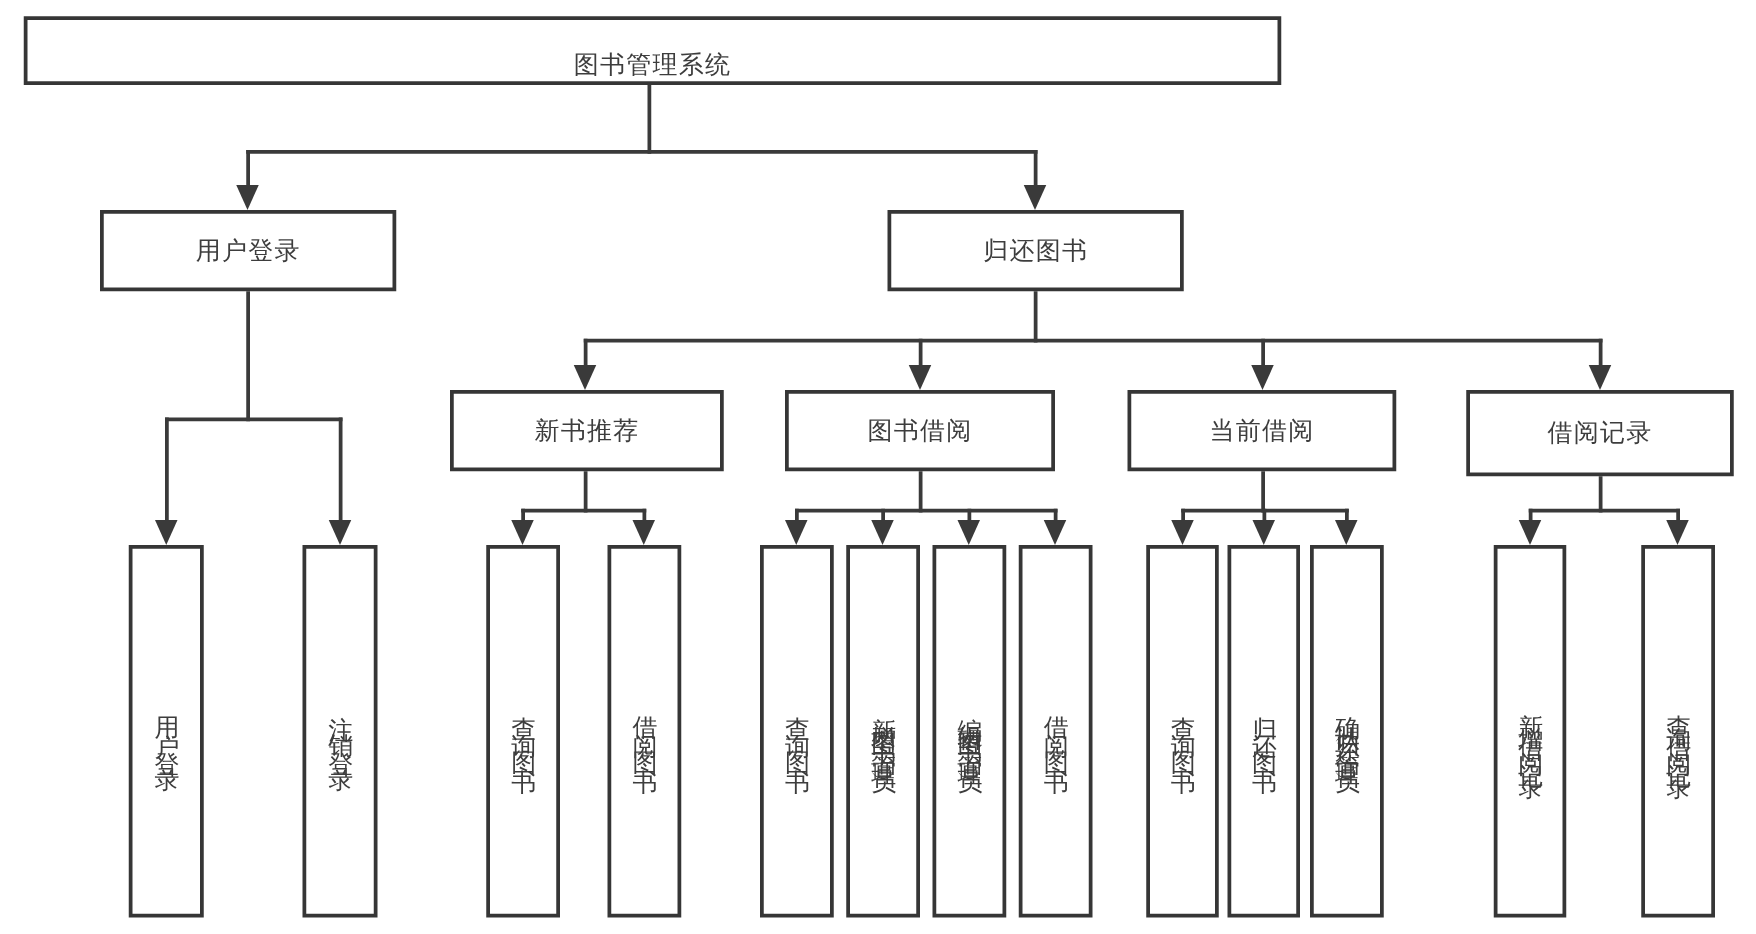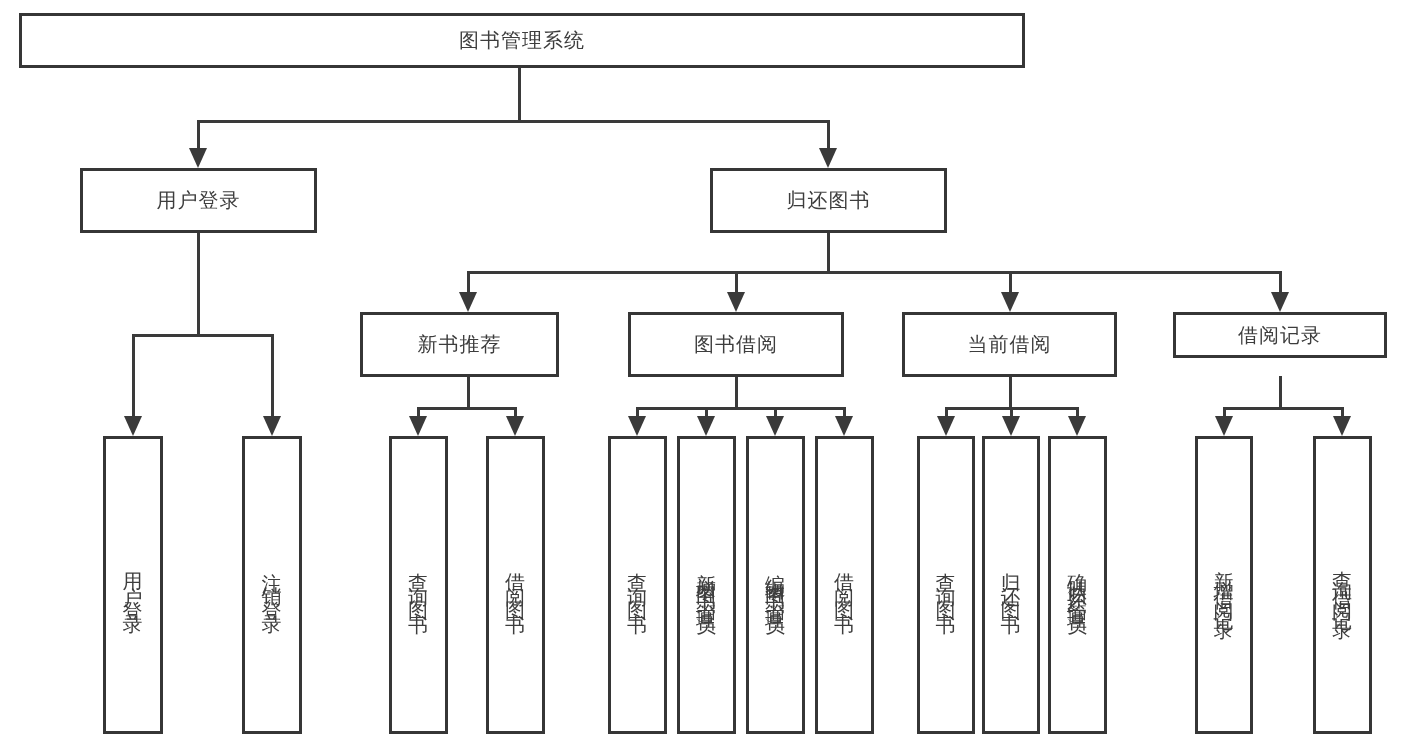--- a/index.html
+++ b/index.html
@@ -93,41 +93,41 @@
   <div class="line" style="left:1076px;top:407px;width:3px;height:12px;"></div>
   <div class="arr" style="left:1068px;top:416px;"></div>
 
   <div class="line" style="left:1279px;top:376px;width:3px;height:34px;"></div>
   <div class="line" style="left:1223px;top:407px;width:121px;height:3px;"></div>
   <div class="line" style="left:1223px;top:407px;width:3px;height:12px;"></div>
   <div class="arr" style="left:1215px;top:416px;"></div>
   <div class="line" style="left:1341px;top:407px;width:3px;height:12px;"></div>
   <div class="arr" style="left:1333px;top:416px;"></div>
 
-  <div class="hbox" style="left:19px;top:13px;width:1006px;height:55px;">
+  <div class="hbox" style="left:19px;top:13px;width:1006px;height:55px;align-items:flex-end;">
     <span>图书管理系统</span>
   </div>
 
   <div class="hbox" style="left:80px;top:168px;width:237px;height:65px;">
     <span>用户登录</span>
   </div>
   <div class="hbox" style="left:710px;top:168px;width:237px;height:65px;">
     <span>归还图书</span>
   </div>
 
-  <div class="hbox" style="left:360px;top:312px;width:199px;height:65px;">
+  <div class="hbox" style="left:360px;top:312px;width:219px;height:65px;">
     <span>新书推荐</span>
   </div>
   <div class="hbox" style="left:628px;top:312px;width:216px;height:65px;">
     <span>图书借阅</span>
   </div>
   <div class="hbox" style="left:902px;top:312px;width:215px;height:65px;font-family:Liberation Mono, monospace;">
     <span>当前借阅</span>
   </div>
-  <div class="hbox" style="left:1173px;top:312px;width:214px;height:46px;">
+  <div class="hbox" style="left:1173px;top:312px;width:214px;height:69px;">
     <span>借阅记录</span>
   </div>
 
   <div class="vbox" style="left:103px;width:60px;">
     <span class="vtext ls14">用户登录</span>
   </div>
   <div class="vbox" style="left:242px;width:60px;">
     <span class="vtext ls14">注销登录</span>
   </div>
 

